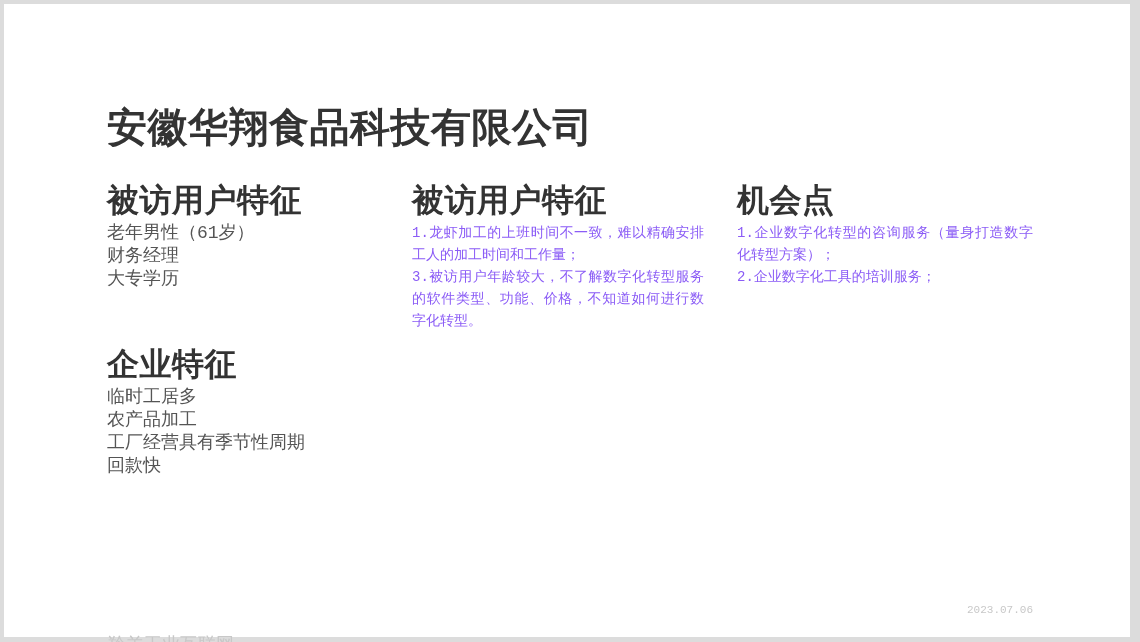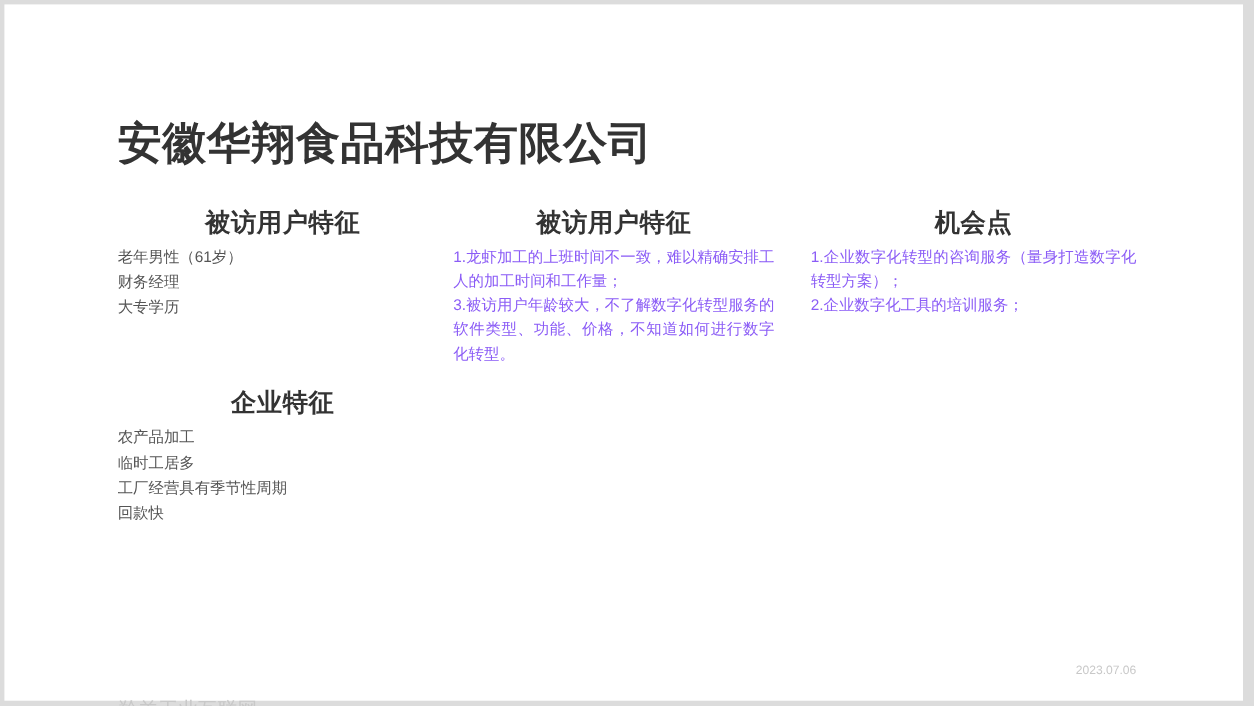--- a/index.html
+++ b/index.html
@@ -11,20 +11,21 @@
     font-family: "Liberation Sans", "DejaVu Sans", sans-serif;
     overflow: hidden;
   }
   .card {
     position: absolute;
     left: 4px;
     top: 4px;
     width: 1126px;
     height: 633px;
     background: #ffffff;
+    font-family: Liberation Mono, monospace;
   }
   .title {
     position: absolute;
     left: 103px;
     top: 103px;
     margin: 0;
     font-size: 40px;
     font-weight: 700;
     color: #333333;
     line-height: 48px;
@@ -33,34 +34,33 @@
   }
   .col {
     position: absolute;
   }
   .col-1 { left: 103px; top: 183px; width: 300px; }
   .col-2 { left: 408px; top: 183px; width: 292px; }
   .col-3 { left: 733px; top: 183px; width: 296px; }
   .sec-company { left: 103px; top: 347px; width: 300px; }
   .section-heading {
     margin: 0 0 4px 0;
-    font-size: 23px;
+    font-size: 32px;
     font-weight: 700;
     color: #333333;
     line-height: 31px;
     letter-spacing: 0.5px;
-    text-align: center;
   }
   .plain-list {
     margin: 0;
     padding: 0;
     list-style: none;
   }
   .plain-list li {
-    font-size: 14px;
+    font-size: 18px;
     color: #555555;
     line-height: 23px;
   }
   .body-para {
     margin: 0;
     font-size: 14px;
     color: #8b5cf6;
     line-height: 22px;
     text-align: justify;
   }
@@ -105,22 +105,22 @@
 
   <section class="col col-3">
     <h2 class="section-heading">机会点</h2>
     <p class="body-para">1.企业数字化转型的咨询服务（量身打造数字化转型方案）；</p>
     <p class="body-para">2.企业数字化工具的培训服务；</p>
   </section>
 
   <section class="col sec-company">
     <h2 class="section-heading">企业特征</h2>
     <ul class="plain-list">
+      <li>临时工居多</li>
       <li>农产品加工</li>
-      <li>临时工居多</li>
       <li>工厂经营具有季节性周期</li>
       <li>回款快</li>
     </ul>
   </section>
 
   <div class="footer-brand">羚羊工业互联网</div>
   <div class="footer-date">2023.07.06</div>
 
 </div>
 

